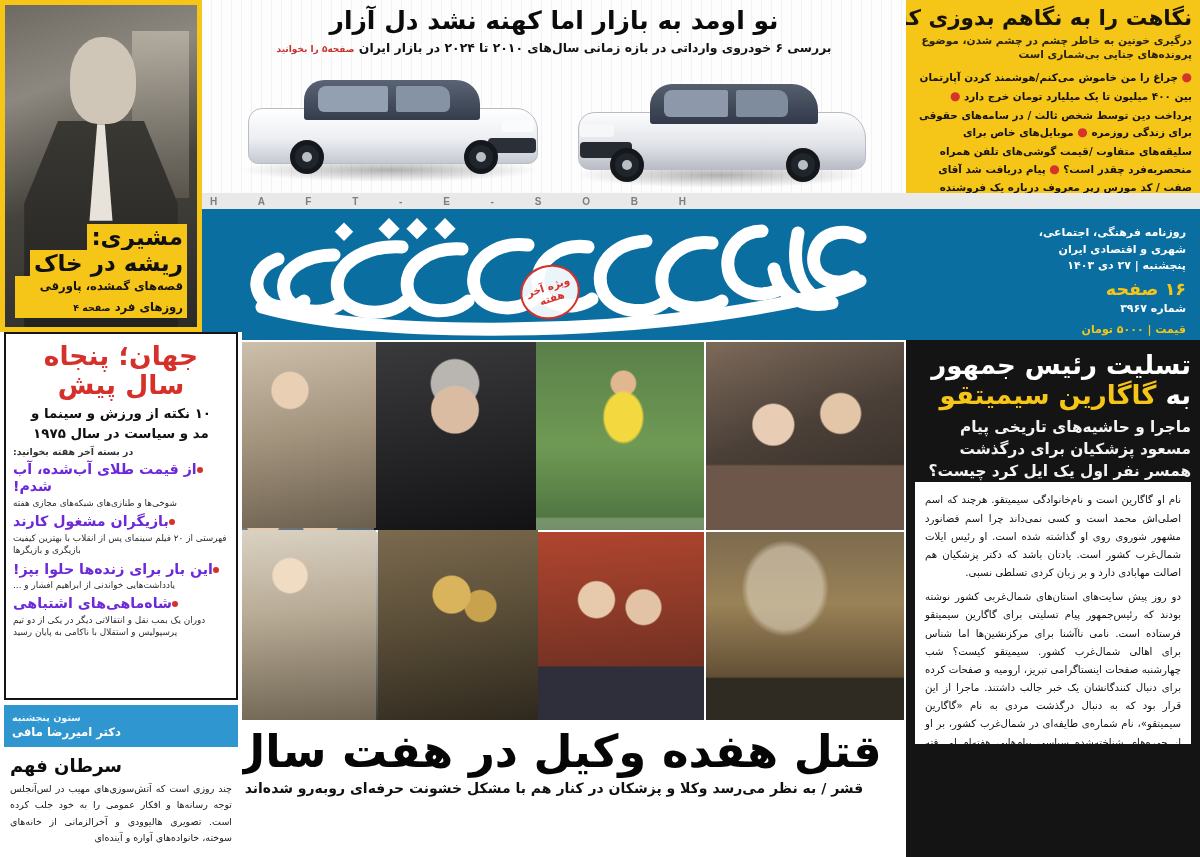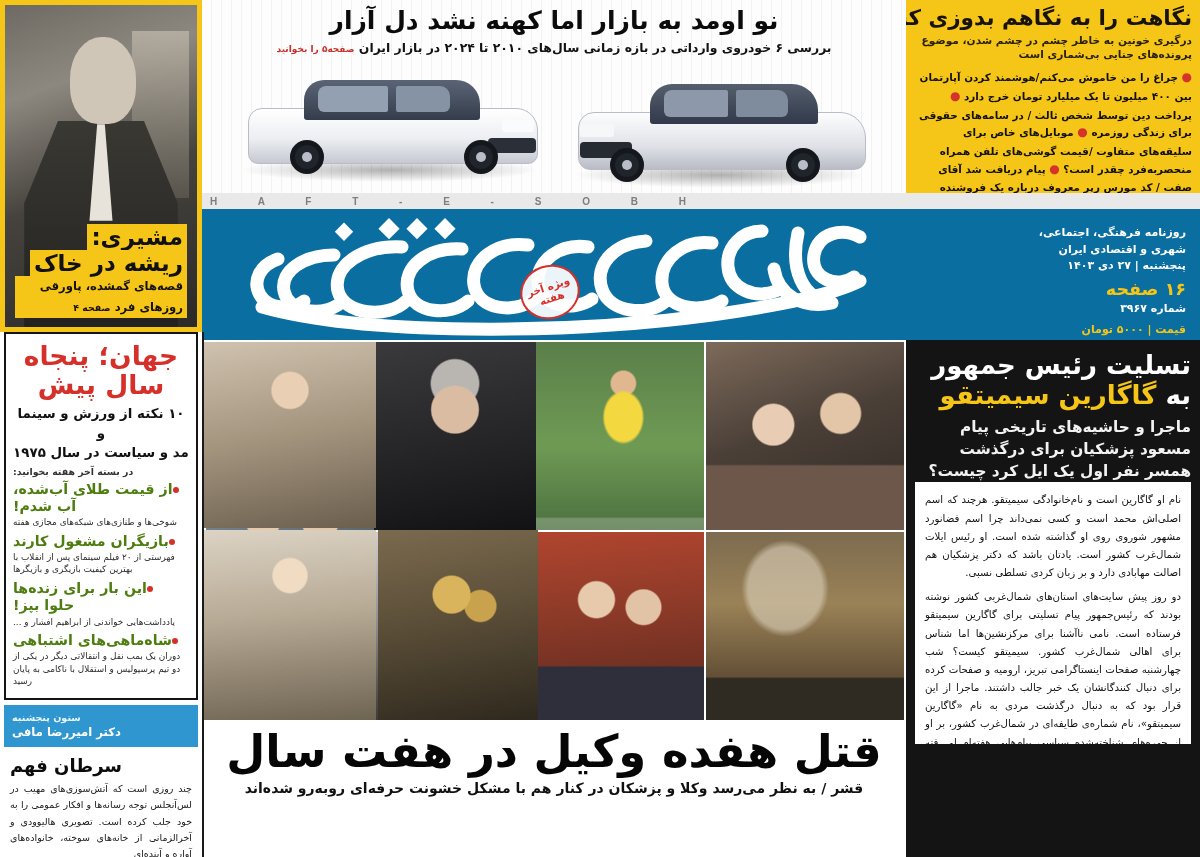--- a/index.html
+++ b/index.html
@@ -203,41 +203,41 @@
     font-size:45px; font-weight:bold; color:#060606; line-height:1.12;
     letter-spacing:-1.5px; white-space:nowrap;
   }
   .bm-sub {
     font-size:14px; font-weight:bold; color:#111; line-height:1.62;
     margin-top:4px; letter-spacing:-0.3px;
   }
 
   
   .right-col {
-    position:absolute; left:0; top:332px; width:202px; height:525px;
+    position:absolute; left:0; top:332px; width:242px; height:525px;
     background:#fff; padding:0 4px; direction:rtl;
   }
   .rc-card {
     border:2px solid #141414; padding:7px 7px 6px 7px; height:368px; overflow:hidden;
   }
   .rc-head {
     color:#d6302b; font-size:26.5px; font-weight:bold; line-height:1.1;
     text-align:center; letter-spacing:-0.8px;
   }
   .rc-sub {
     color:#111; font-size:13.4px; font-weight:bold; line-height:1.45;
     text-align:center; margin-top:5px; letter-spacing:-0.25px;
   }
   .rc-note {
     color:#333; font-size:9.4px; text-align:left; margin-top:3px; font-weight:600;
   }
   .rc-list { margin-top:4px; }
   .rc-item { margin-bottom:4px; }
   .rc-item-t {
-    font-size:14.2px; font-weight:bold; color:#4d7c0f; line-height:1.22;
+    font-size:14.2px; font-weight:bold; color:#6d28d9; line-height:1.22;
     text-align:left; letter-spacing:-0.3px;
   }
   .rc-dot {
     display:inline-block; width:6px; height:6px; border-radius:50%;
     background:#d6302b; vertical-align:middle; margin-right:4px;
   }
   .rc-item-d {
     font-size:8.9px; color:#2b2b2b; line-height:1.4; text-align:left;
     margin-top:1px; letter-spacing:-0.1px;
   }

